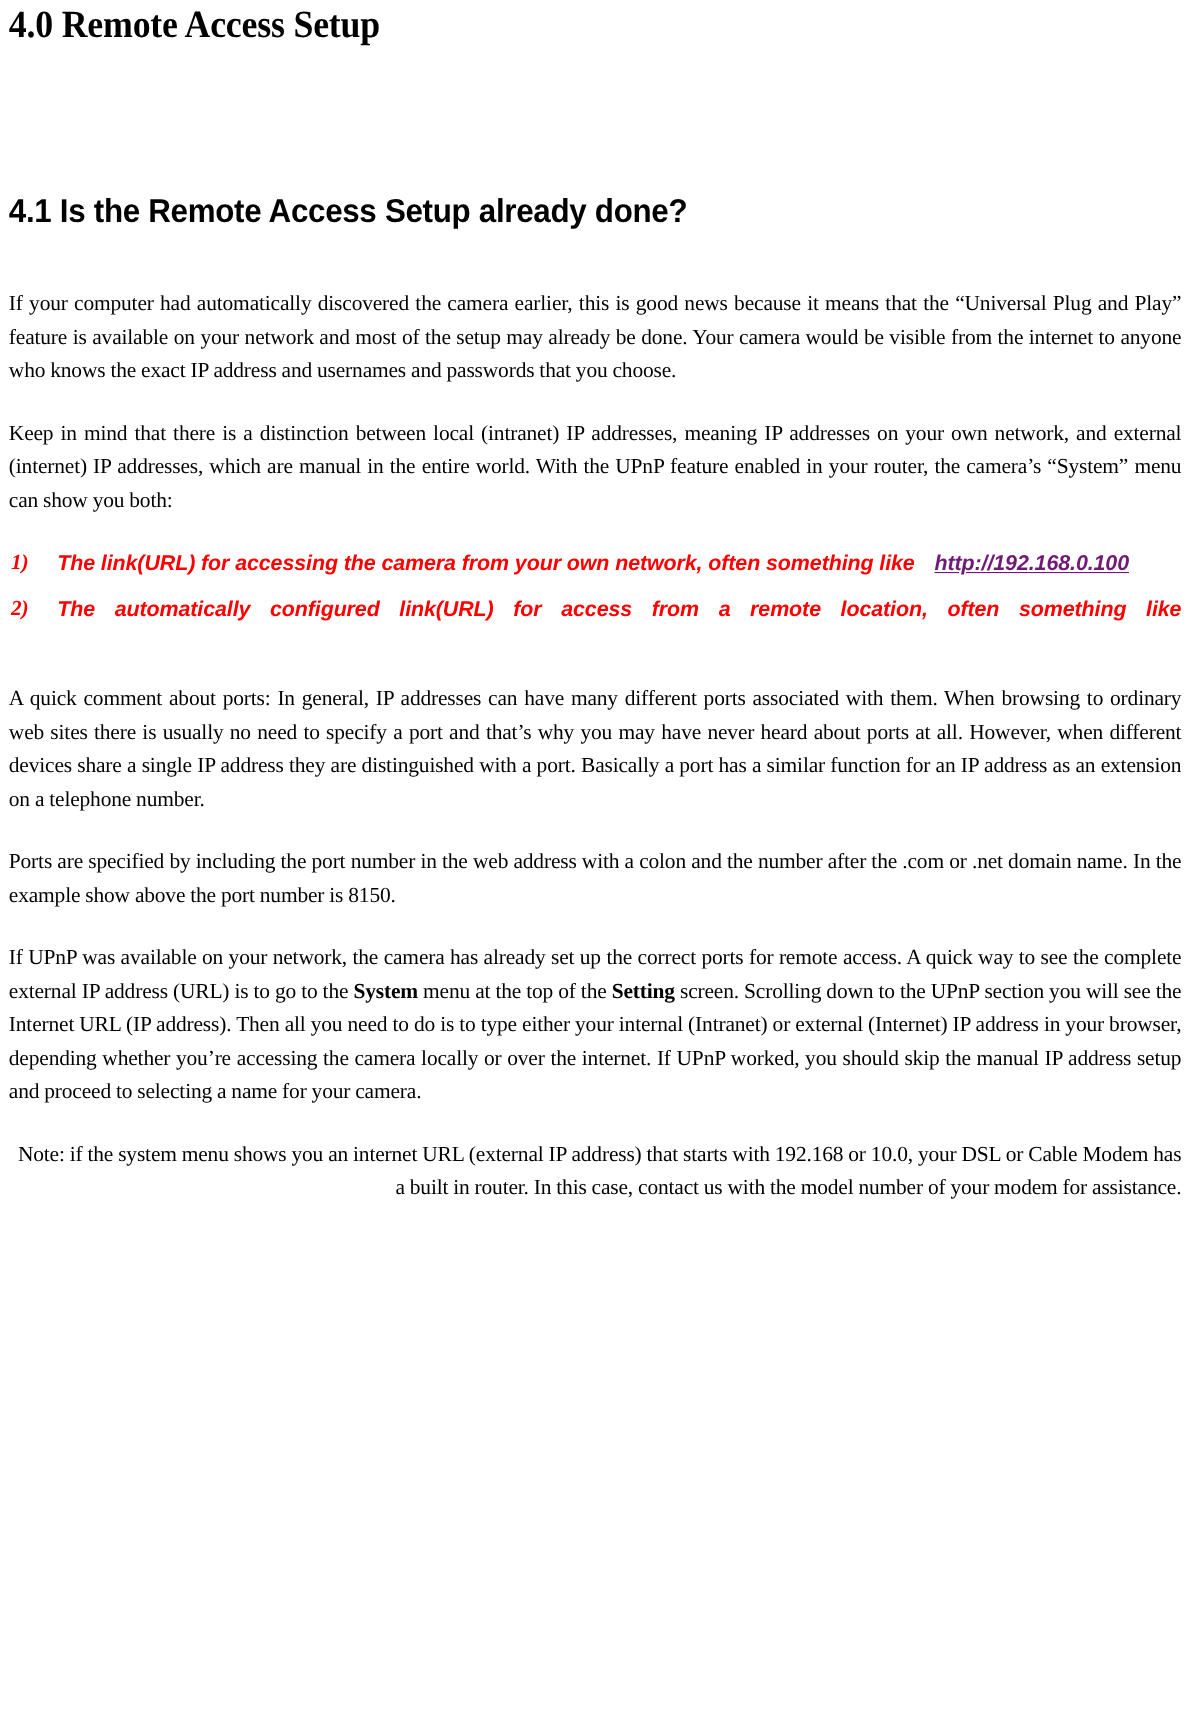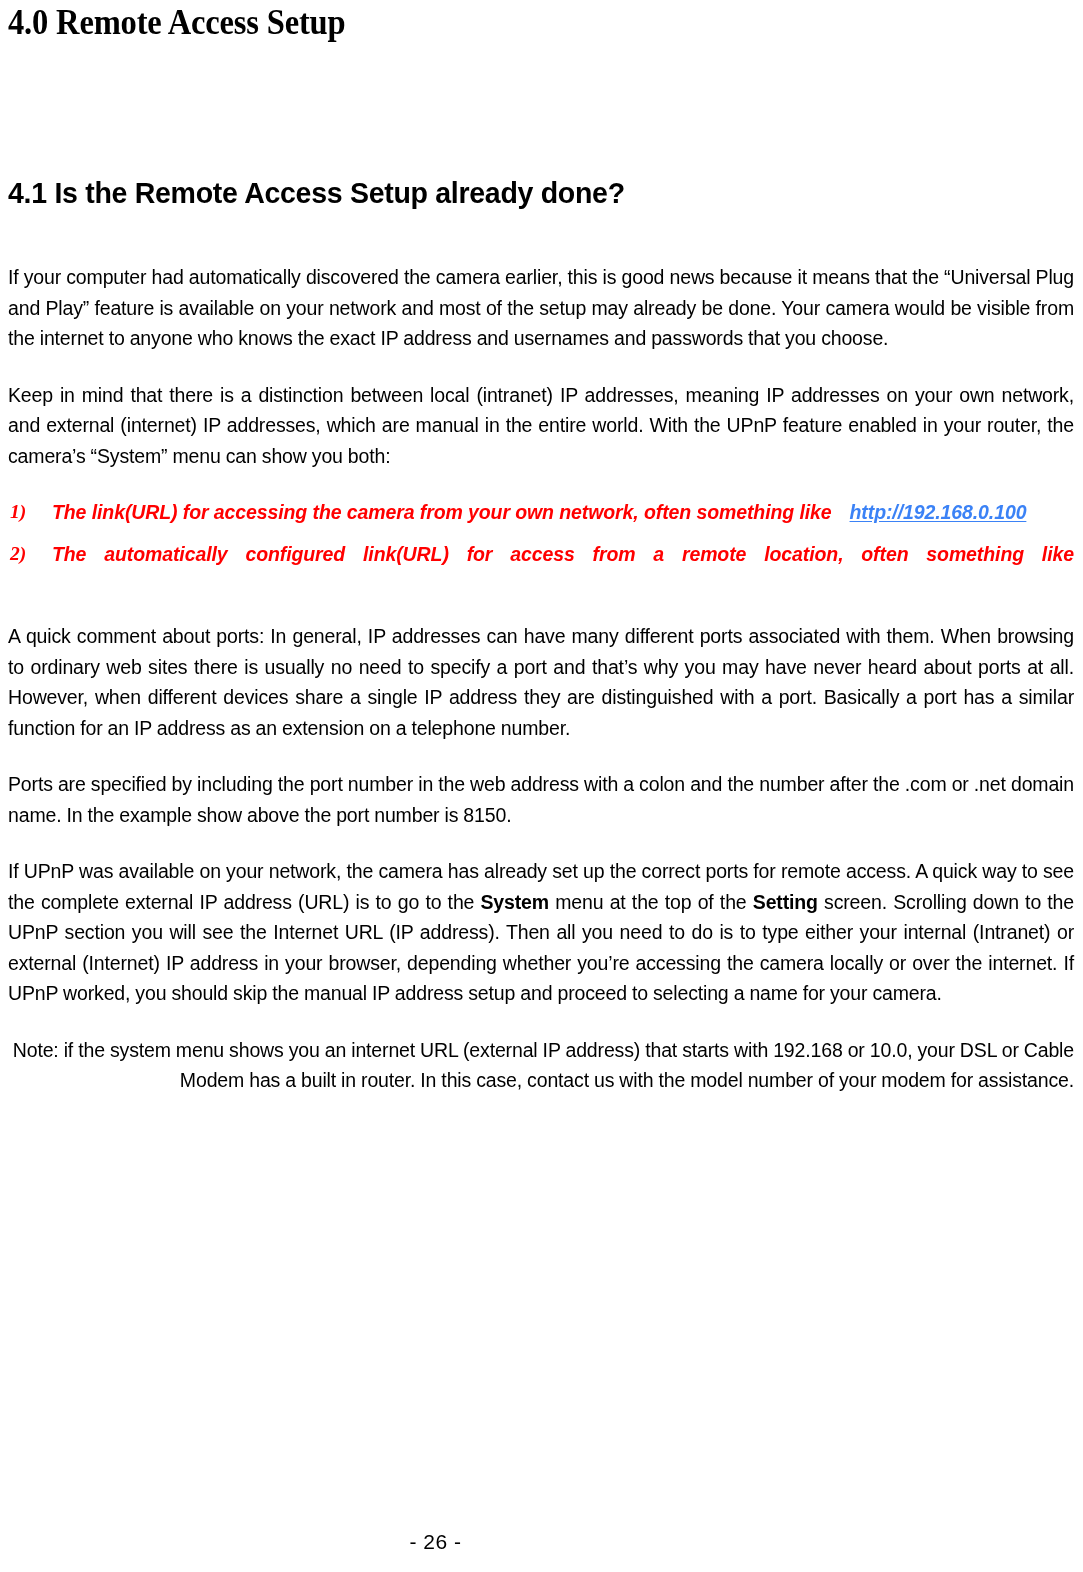--- a/index.html
+++ b/index.html
@@ -56,21 +56,21 @@
   
   .body-area {
     position: absolute;
     top: 262px;
     left: 8px;
     width: 1066px;
   }
 
   p.para {
     margin: 0 0 26px 0;
-    font-family: Liberation Sans, sans-serif;
+    font-family: Liberation Serif, serif;
     font-size: 19.5px;
     line-height: 30.5px;
     text-align: justify;
     text-justify: inter-word;
     letter-spacing: -0.15px;
     word-spacing: -0.2px;
   }
   p.para.last-left {
     text-align: right;
   }
@@ -104,21 +104,21 @@
     top: 0;
     font-family: "Liberation Serif", serif;
     font-weight: bold;
     font-style: italic;
     font-size: 19.5px;
     color: #FF0000;
   }
   ol.red-list li .url {
     text-decoration: underline;
     text-underline-offset: 2px;
-    color: #3b82f6;
+    color: #701a75;
     white-space: nowrap;
   }
   ol.red-list li.item2 .line1 {
     display: block;
     text-align: justify;
     text-justify: inter-word;
     margin-top: 12px;
   }
   ol.red-list li.item2 .line1::after {
     content: "";
@@ -174,15 +174,14 @@
     <p class="para">A quick comment about ports: In general, IP addresses can have many different ports associated with them. When browsing to ordinary web sites there is usually no need to specify a port and that’s why you may have never heard about ports at all. However, when different devices share a single IP address they are distinguished with a port. Basically a port has a similar function for an IP address as an extension on a telephone number.</p>
 
     <p class="para">Ports are specified by including the port number in the web address with a colon and the number after the .com or .net domain name. In the example show above the port number is 8150.</p>
 
     <p class="para"><span>If UPnP was available on your network, the camera has already set up the correct ports for remote access. A quick way to see the complete external IP address (URL) is to go to the </span><b>System</b><span> menu at the top of the </span><b>Setting</b><span> screen. Scrolling down to the UPnP section you will see the Internet URL (IP address). Then all you need to do is to type either your internal (Intranet) or external (Internet) IP address in your browser, depending whether you’re accessing the camera locally or over the internet. If UPnP worked, you should skip the manual IP address setup and proceed to selecting a name for your camera.</span></p>
 
     <p class="para last-left">Note: if the system menu shows you an internet URL (external IP address) that starts with 192.168 or 10.0, your DSL or Cable Modem has a built in router. In this case, contact us with the model number of your modem for assistance.</p>
 
   </div>
 
-  <div class="footer">- 26 -</div>
 
 </div>
 
 </body></html>

